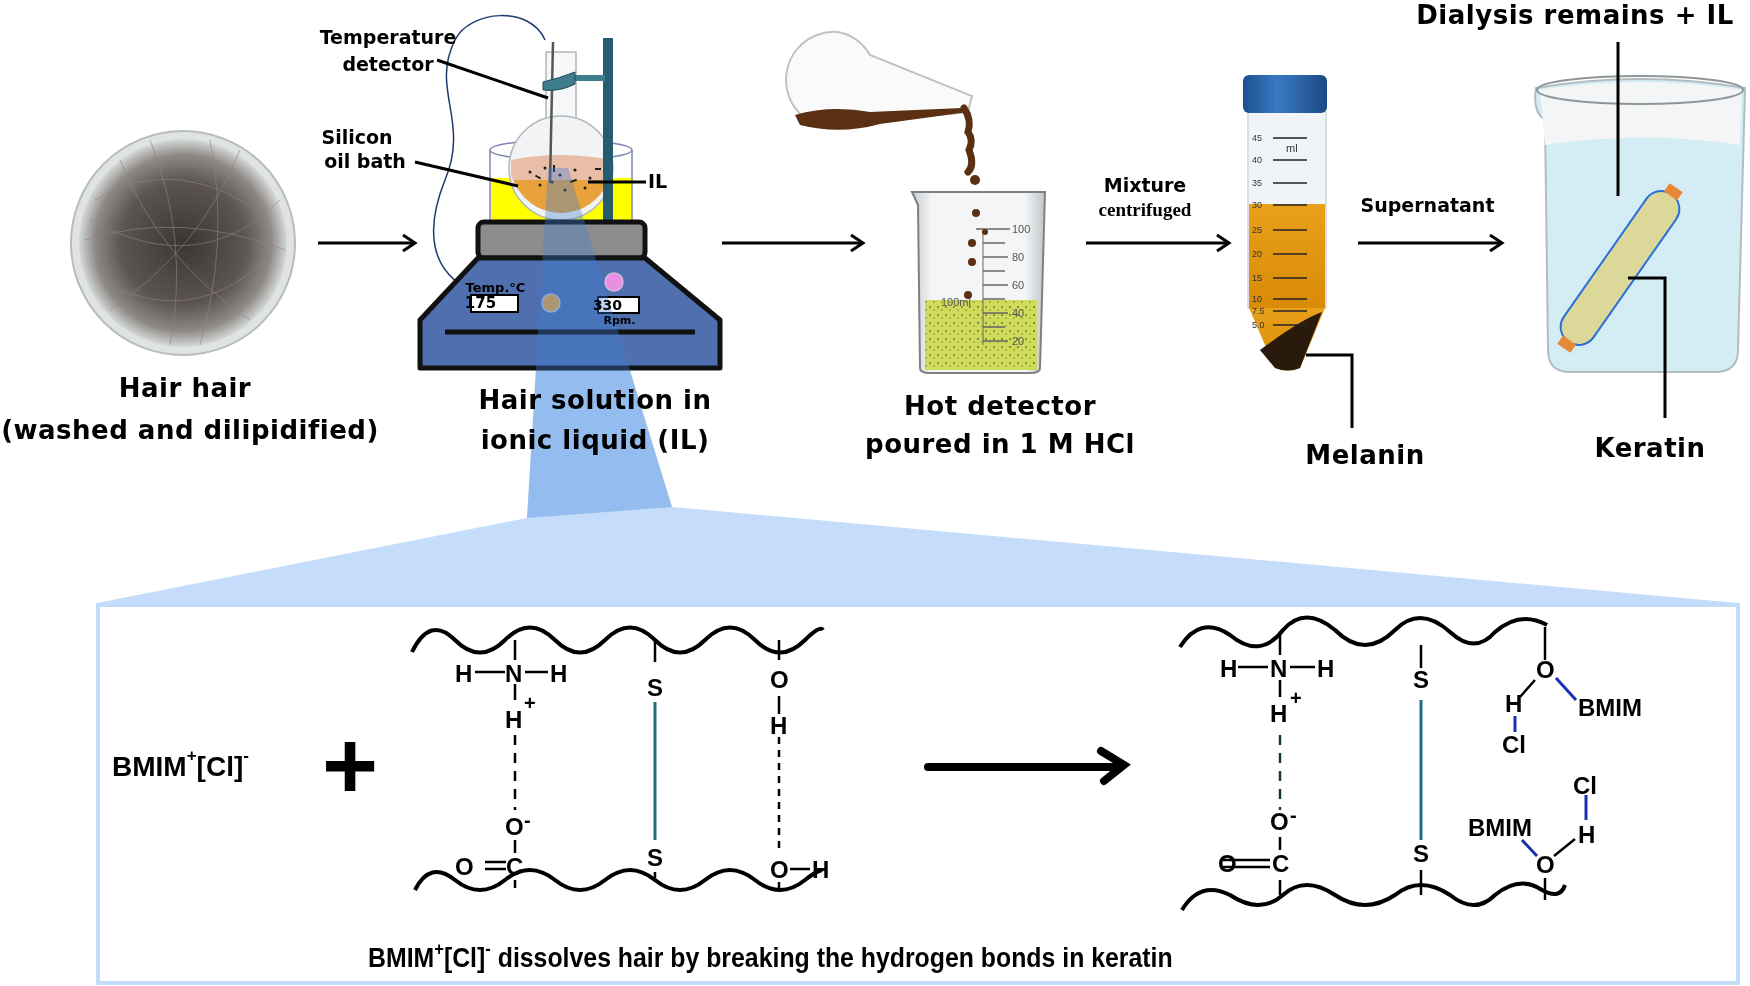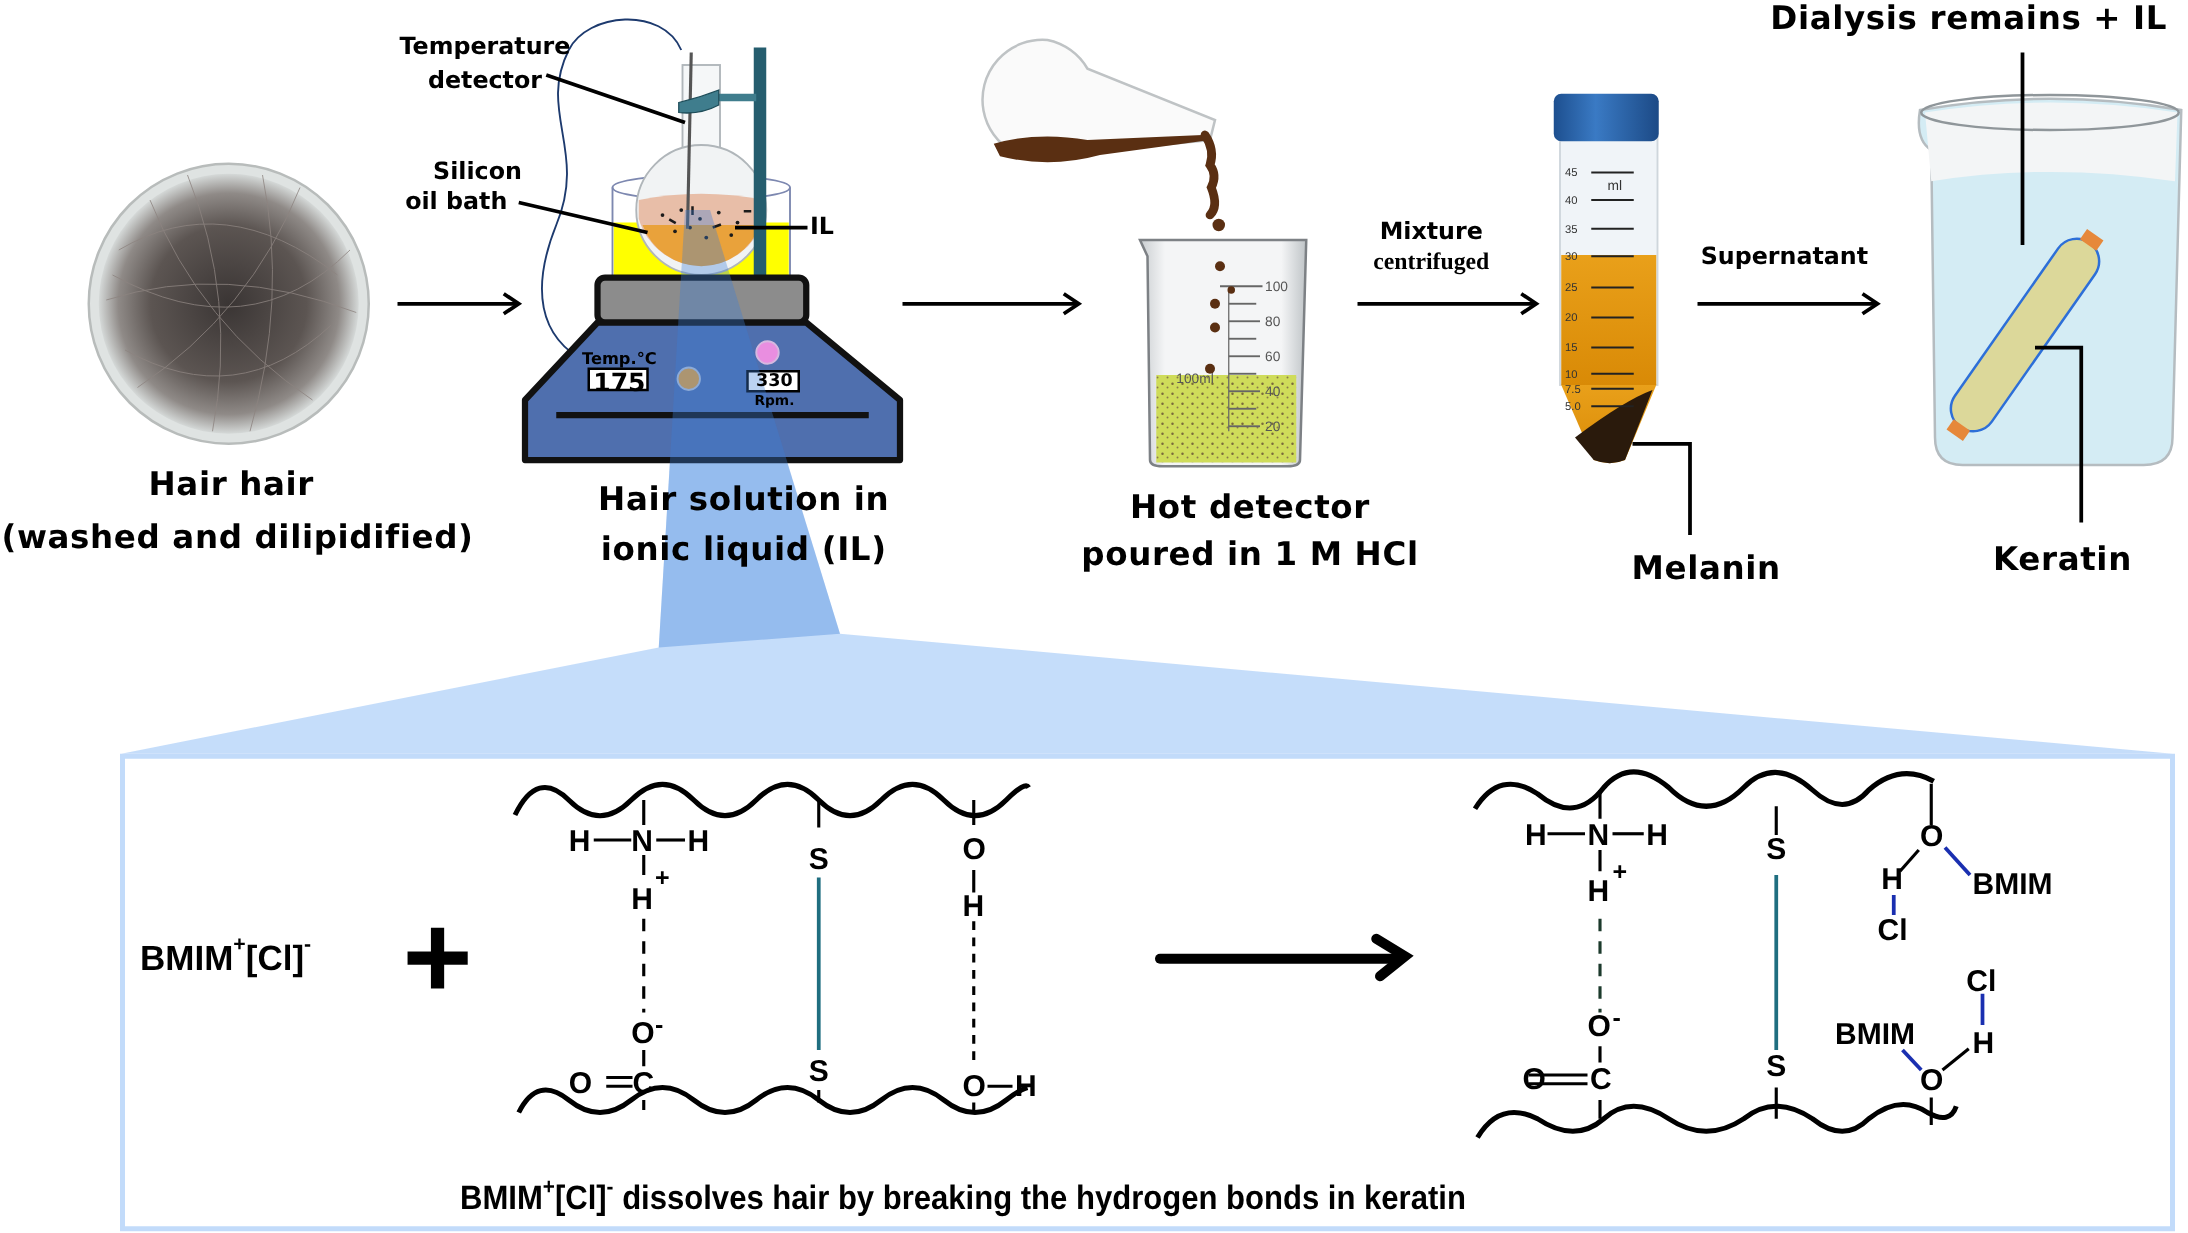--- a/index.html
+++ b/index.html
@@ -274,26 +274,26 @@
     <line x1="1554" y1="856" x2="1575" y2="839"></line>
     <line x1="1545" y1="878" x2="1545" y2="900"></line>
   </g>
 </svg>
 
 <div class="lbl big" style="left:0;top:375px;width:370px;">Hair hair</div>
 <div class="lbl big" style="left:0;top:417px;width:380px;">(washed and dilipidified)</div>
 
 <div class="lbl mid" style="left:308px;top:28px;width:160px;">Temperature</div>
 <div class="lbl mid" style="left:308px;top:55px;width:160px;">detector</div>
-<div class="lbl mid" style="left:332px;top:128px;width:100px;">Silicon</div>
+<div class="lbl mid" style="left:307px;top:128px;width:100px;">Silicon</div>
 <div class="lbl mid" style="left:315px;top:152px;width:100px;">oil bath</div>
 <div class="lbl mid" style="left:648px;top:172px;">IL</div>
 <div class="lbl sm" style="left:463px;top:281px;width:65px;font-size:13px;">Temp.°C</div>
-<div class="lbl" style="left:471px;top:296px;width:49px;font-size:20px;">175</div>
-<div class="lbl" style="left:598px;top:298px;width:43px;font-size:14px;">330</div>
+<div class="lbl" style="left:456px;top:296px;width:49px;font-size:15px;">175</div>
+<div class="lbl" style="left:586px;top:298px;width:43px;font-size:14px;">330</div>
 <div class="lbl sm" style="left:598px;top:315px;width:43px;font-size:11px;">Rpm.</div>
 <div class="lbl big" style="left:440px;top:387px;width:310px;">Hair solution in</div>
 <div class="lbl big" style="left:440px;top:427px;width:310px;">ionic liquid (IL)</div>
 
 <div class="lbl big" style="left:840px;top:393px;width:320px;">Hot detector</div>
 <div class="lbl big" style="left:840px;top:431px;width:320px;">poured in 1 M HCl</div>
 
 <div class="lbl mid" style="left:1080px;top:176px;width:130px;">Mixture</div>
 <div class="lbl mid" style="left:1070px;top:200px;width:150px;font-family:Liberation Serif, serif;">centrifuged</div>
 

